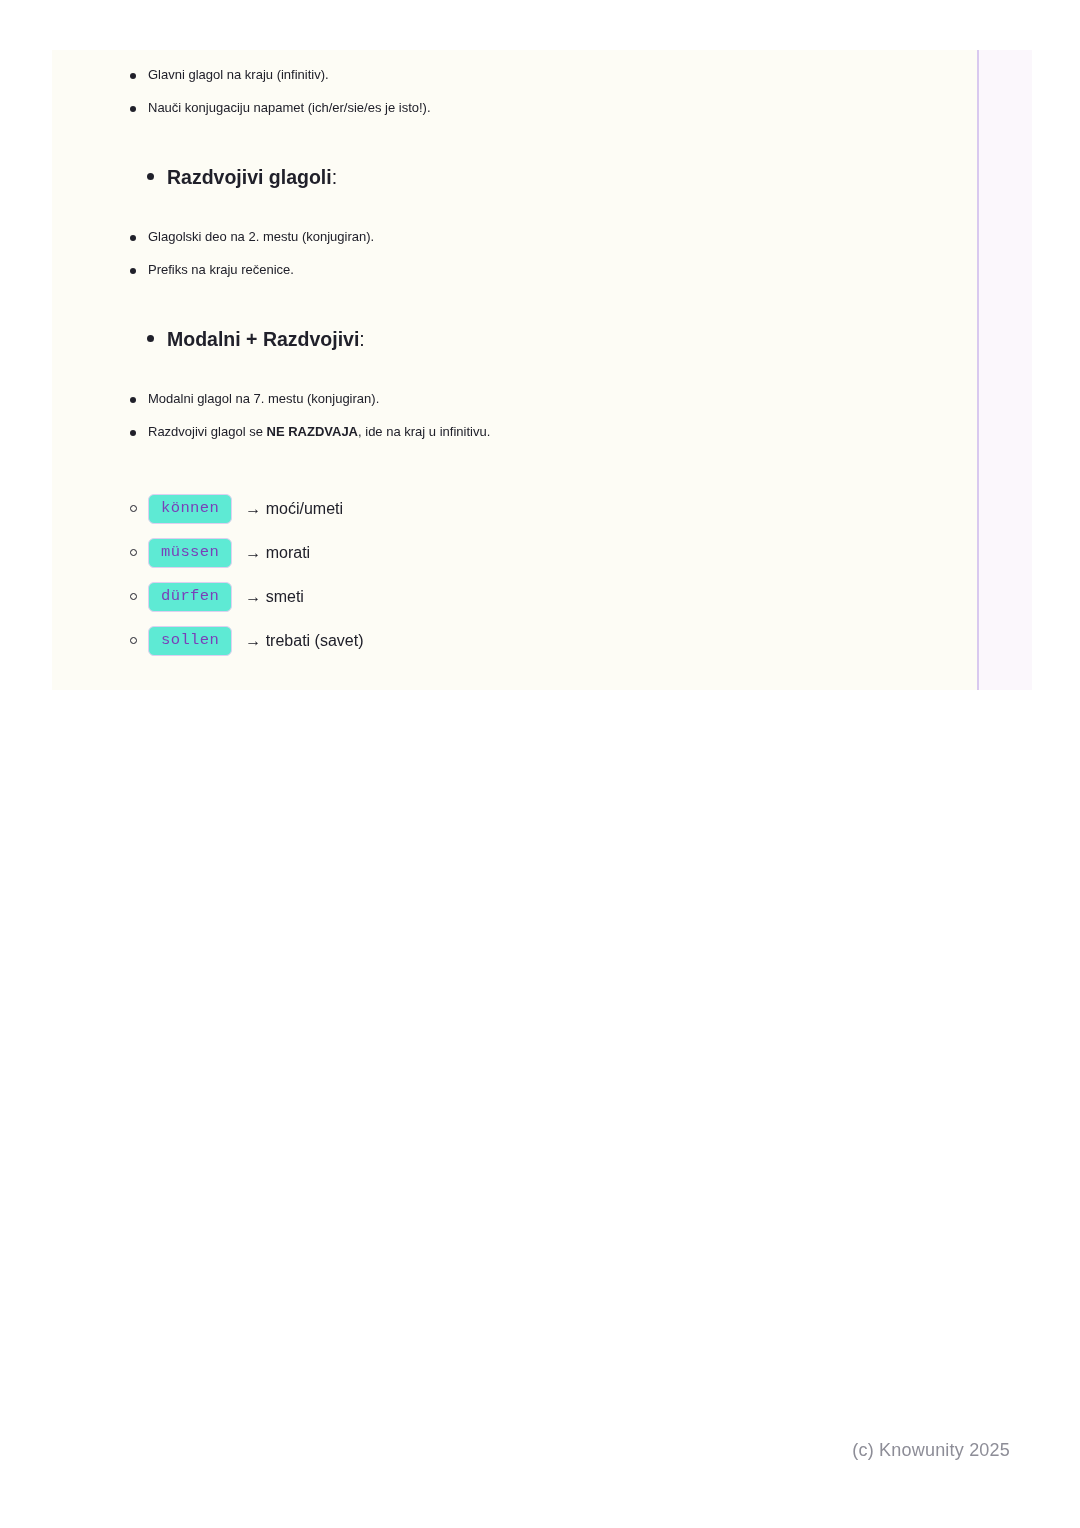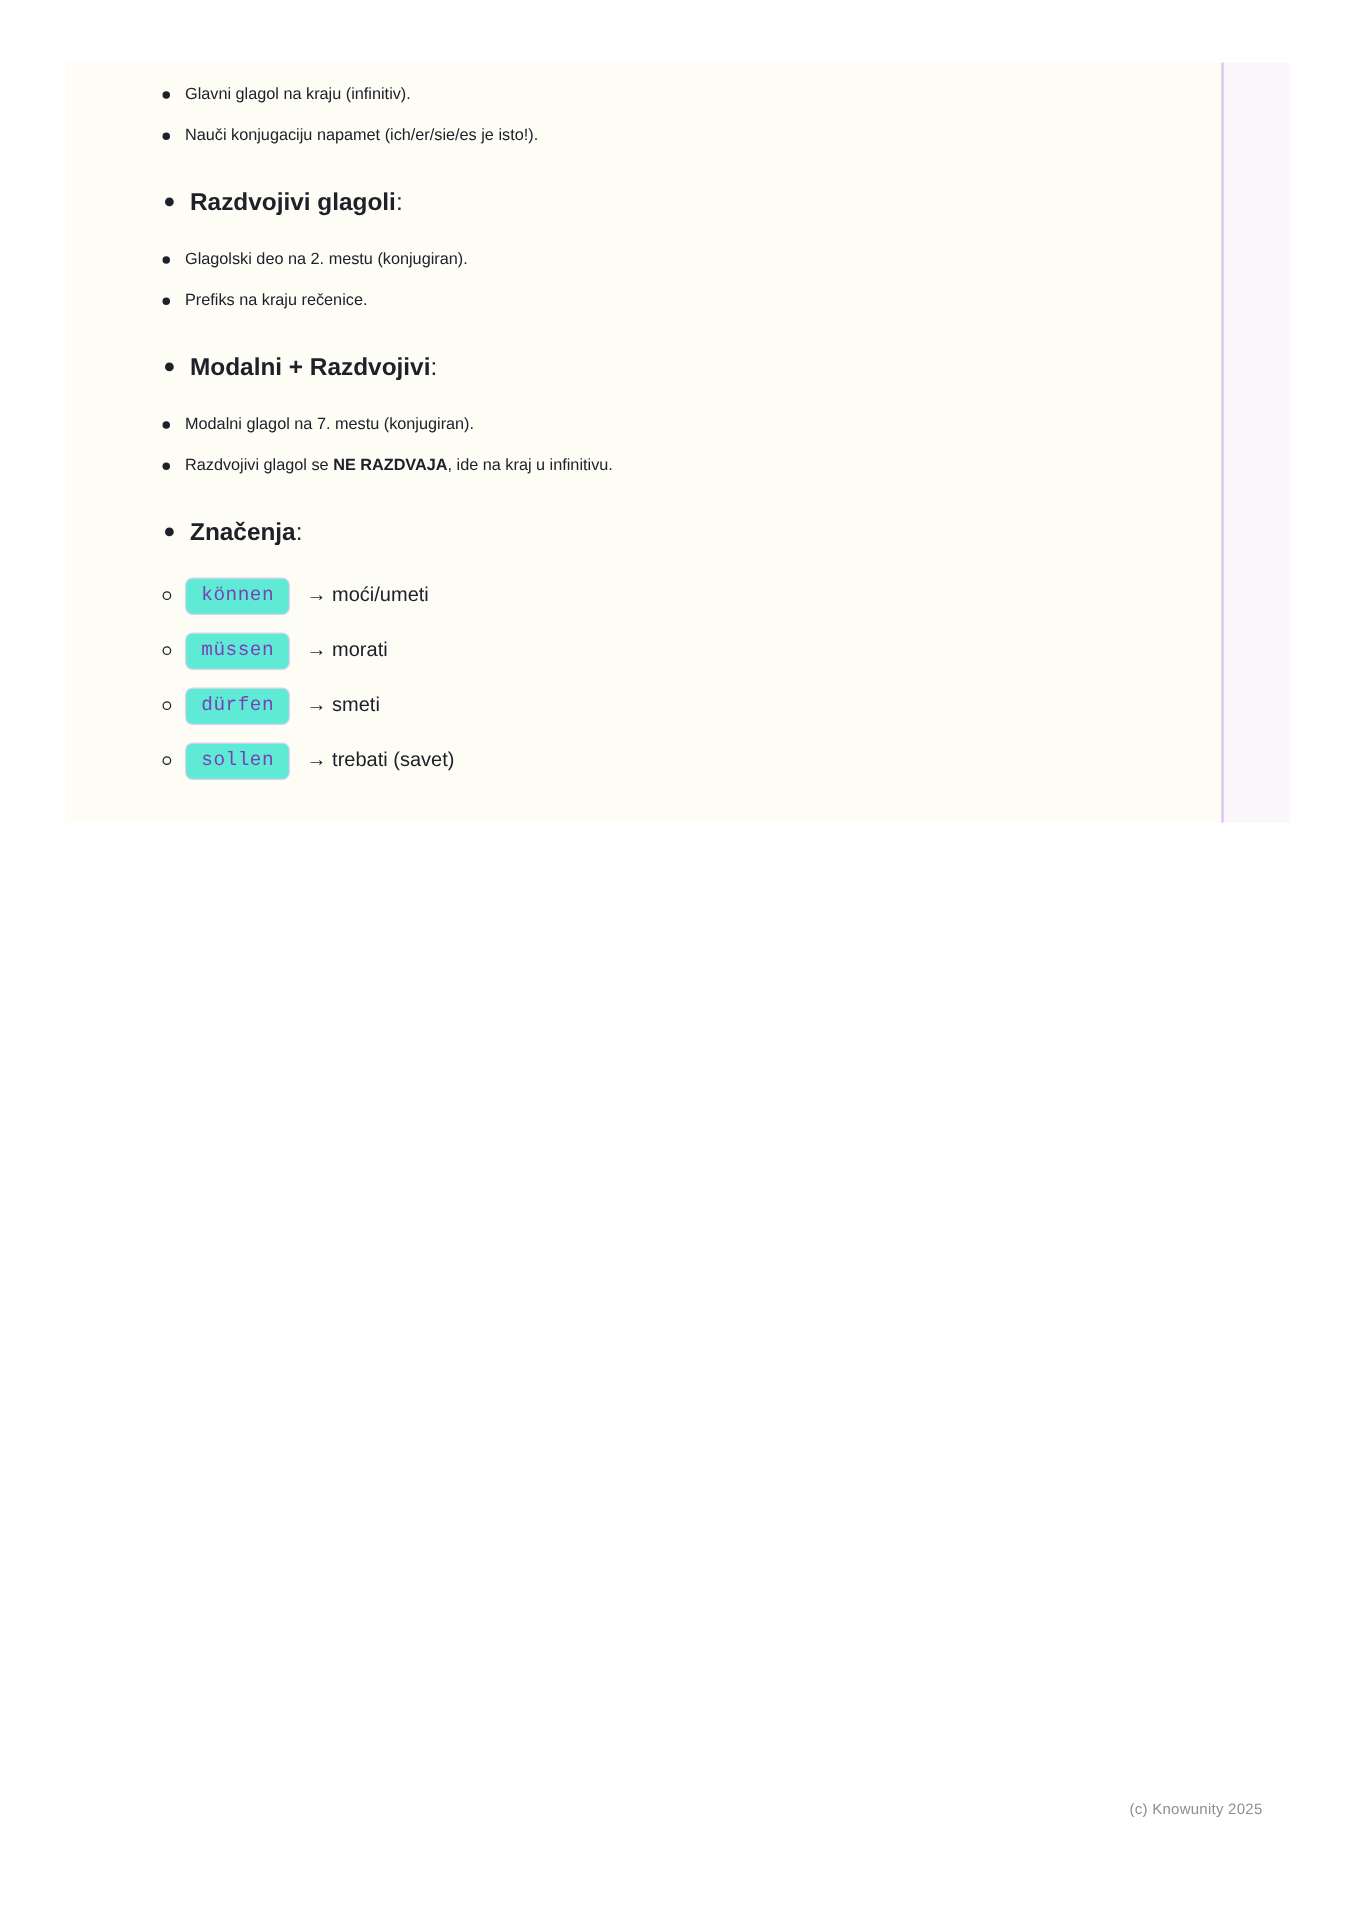--- a/index.html
+++ b/index.html
@@ -37,21 +37,21 @@
     top: 0;
     bottom: 0;
     width: 55px;
     background: #fbf7fc;
     border-left: 2px solid #d9c9ef;
     box-sizing: border-box;
   }
 
   ul.lvl1 {
     list-style: none;
-    margin: 0;
+    margin: 15px;
     padding: 0;
   }
   ul.lvl2 {
     list-style: none;
     margin: 0;
     padding: 0;
   }
 
   li {
     position: relative;
@@ -141,21 +141,21 @@
     font-size: 16px;
     color: #20202a;
   }
 
   strong { font-weight: bold; }
 
   .footer {
     position: absolute;
     right: 70px;
     top: 1440px;
-    font-size: 12px;
+    font-size: 18px;
     color: #8d8d97;
     letter-spacing: 0.2px;
   }
 </style>
 </head>
 <body>
 
 <div class="page">
   <div class="accent-bar"></div>
   <div class="content">
@@ -209,26 +209,20 @@
       </li>
       <div class="gap-xs"></div>
       <li class="l2-item">
         <span class="bullet"></span>
         <span>Razdvojivi glagol se </span><strong>NE RAZDVAJA</strong><span>, ide na kraj u infinitivu.</span>
       </li>
     </ul>
 
     <div class="gap-md"></div>
 
-    <ul class="lvl1">
-      <li class="l1-item">
-        <span class="bullet"></span>
-        <span class="head">Značenja</span><span>:</span>
-      </li>
-    </ul>
     <div class="gap-sm"></div>
     <ul class="lvl2 l2-group">
       <li class="l3-item">
         <span class="bullet-o"></span>
         <code class="code-chip">können</code>
         <span class="arrow-txt"><span>→</span> <span>moći/umeti</span></span>
       </li>
       <div class="gap-xs"></div>
       <li class="l3-item">
         <span class="bullet-o"></span>

